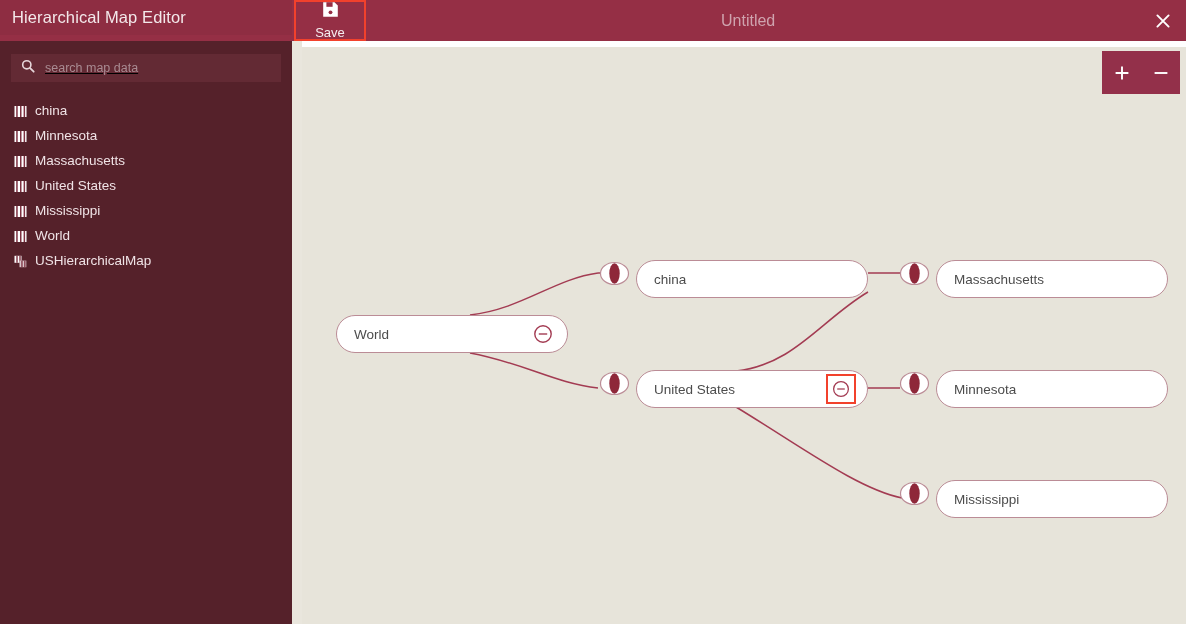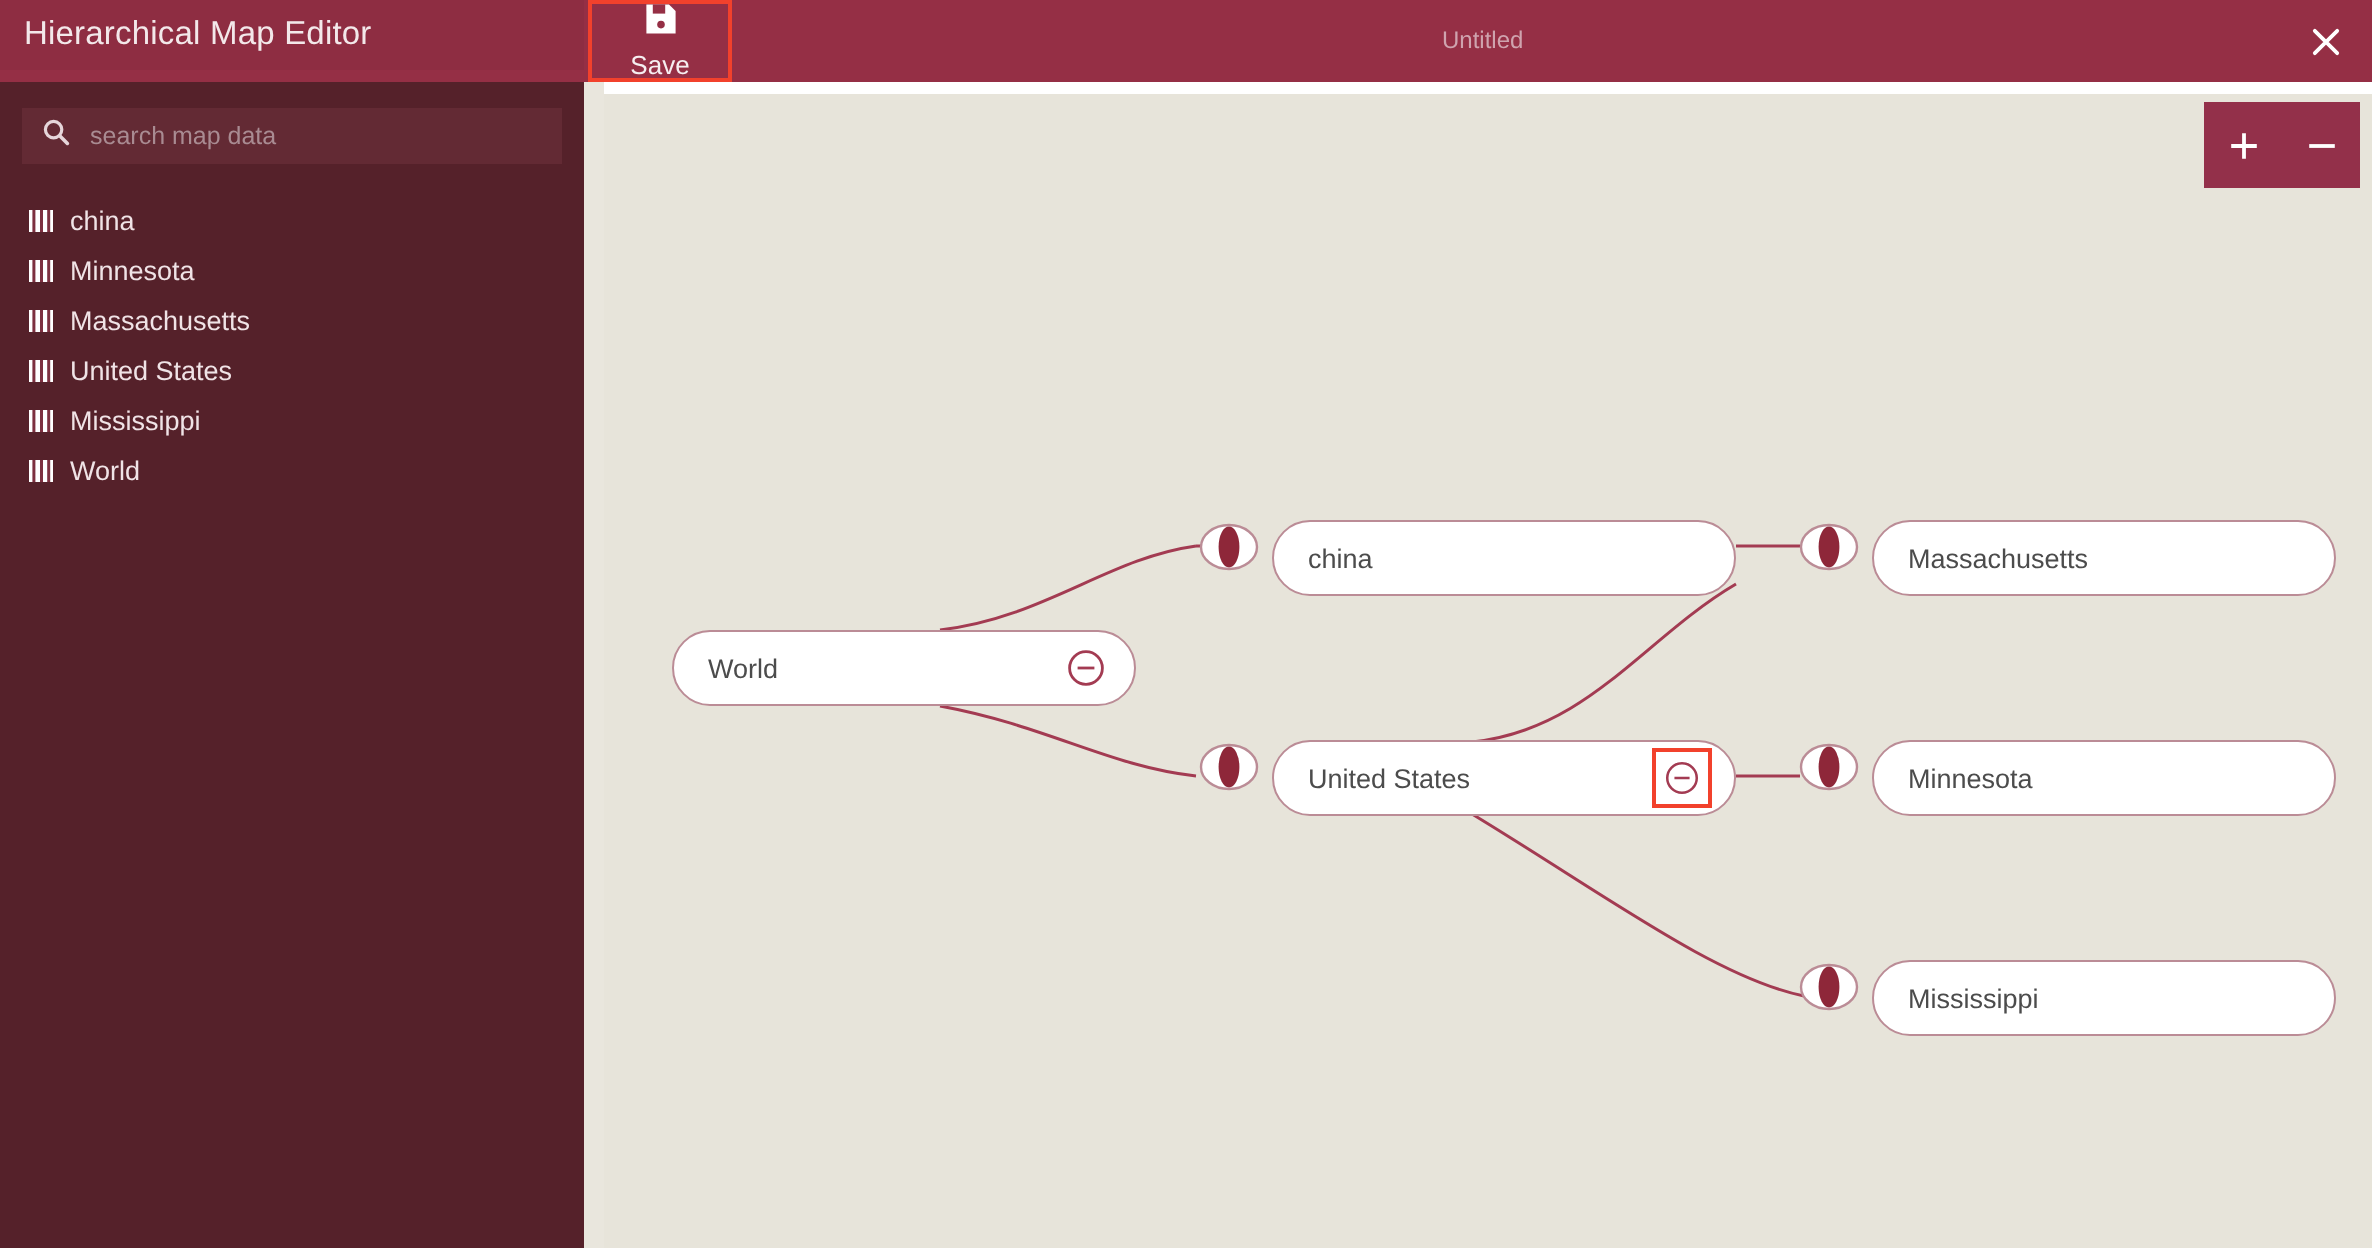--- a/index.html
+++ b/index.html
@@ -74,21 +74,21 @@
     font-size: 13px;
     white-space: nowrap;
   }
   .doc-title {
     position: absolute;
     left: 429px;
     top: 0;
     height: 41px;
     line-height: 41px;
     color: #cfa3ae;
-    font-size: 12px;
+    font-size: 16px;
     white-space: nowrap;
   }
   .close-btn {
     position: absolute;
     right: 0px;
     top: 0;
     width: 46px;
     height: 41px;
     display: flex;
     align-items: center;
@@ -108,20 +108,21 @@
     box-sizing: border-box;
   }
   .search-wrap {
     margin: 13px 11px 0 11px;
     height: 28px;
     background: #632a34;
     display: flex;
     align-items: center;
     padding: 0 10px;
     box-sizing: border-box;
+    text-decoration: underline;
   }
   .search-icon { flex: 0 0 auto; display: block; margin-right: 10px; }
   .search-input {
     flex: 1 1 auto;
     background: transparent;
     border: none;
     outline: none;
     color: #e6d6da;
     font-family: "Liberation Sans", sans-serif;
     font-size: 12.5px;
@@ -355,20 +356,33 @@
           <svg width="13" height="13" viewBox="0 0 13 13">
             <rect x="0.5" y="1" width="12" height="11" fill="#ffffff"></rect>
             <rect x="2.2" y="1" width="1.5" height="11" fill="#7d3040"></rect>
             <rect x="6.0" y="1" width="1.5" height="11" fill="#7d3040"></rect>
             <rect x="9.6" y="1" width="1.5" height="11" fill="#7d3040"></rect>
           </svg>
         </span>
         <span class="map-item-label">World</span>
       </div>
 
+      <div class="map-item">
+        <span class="map-item-icon">
+          <svg width="13" height="13" viewBox="0 0 13 13">
+            <rect x="0.5" y="0.8" width="7" height="7" fill="#ffffff"></rect>
+            <rect x="2.3" y="0.8" width="1.4" height="7" fill="#7d3040"></rect>
+            <rect x="5.3" y="0.8" width="1.4" height="7" fill="#7d3040"></rect>
+            <rect x="5.5" y="5.6" width="6.8" height="6.6" fill="#d9c6ca"></rect>
+            <rect x="7.3" y="5.6" width="1.3" height="6.6" fill="#7d3040"></rect>
+            <rect x="10.2" y="5.6" width="1.3" height="6.6" fill="#7d3040"></rect>
+          </svg>
+        </span>
+        <span class="map-item-label">USHierarchicalMap</span>
+      </div>
 
     </div>
   </div>
 
   <div class="gutter"></div>
 
   <div class="canvas">
 
     <svg class="canvas-svg" viewBox="0 0 884 577">
       <g fill="none" stroke="#a33b52" stroke-width="1.5">

